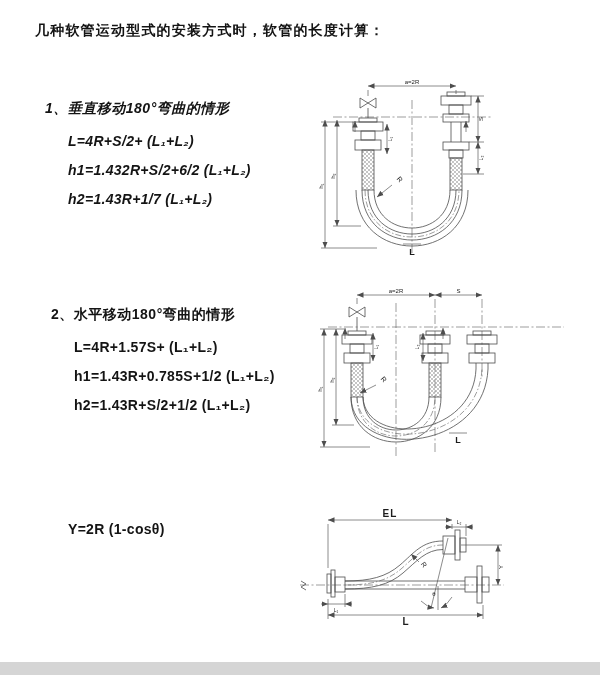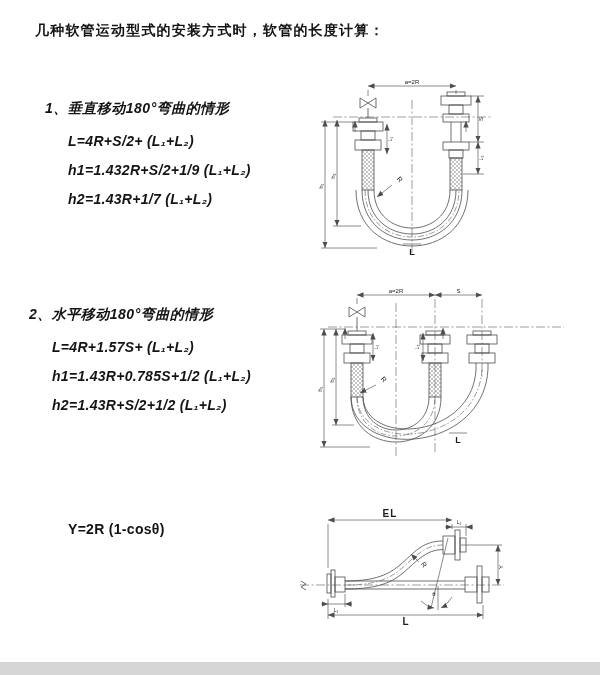--- a/index.html
+++ b/index.html
@@ -8,21 +8,21 @@
     background:#ffffff;color:#141414;
     font-family:"Liberation Sans","DejaVu Sans",sans-serif;
   }
   .stage{position:absolute;left:0;top:0;width:600px;height:675px;background:#fff;}
   .doc-title{
     position:absolute;left:35px;top:22px;
     font-size:14px;font-weight:bold;letter-spacing:1.2px;white-space:nowrap;
   }
   .section{position:absolute;width:300px;}
   #sec1{left:45px;top:100px;font-style:italic;}
-  #sec2{left:29px;top:306px;font-style:italic;}
+  #sec2{left:51px;top:306px;}
   #sec3{left:45px;top:520px;}
   .sec-heading{font-size:14px;font-weight:bold;letter-spacing:.5px;margin:0 0 14px 0;white-space:nowrap;}
   .formula{
     font-size:14px;font-weight:600;letter-spacing:.3px;
     padding-left:23px;line-height:19px;margin-bottom:10px;white-space:nowrap;
   }
   svg.diag{position:absolute;overflow:visible;}
   #d1{left:313px;top:78px;}
   #d2{left:310px;top:285px;}
   #d3{left:298px;top:500px;}
@@ -39,21 +39,21 @@
 </head>
 <body>
 
 <div class="stage">
 
   <div class="doc-title">几种软管运动型式的安装方式时，软管的长度计算：</div>
 
   <div class="section" id="sec1">
     <div class="sec-heading">1、垂直移动180°弯曲的情形</div>
     <div class="formula">L=4R+S/2+ (L₁+L₂)</div>
-    <div class="formula">h1=1.432R+S/2+1/9 (L₁+L₂)</div>
+    <div class="formula">h1=1.432R+S/2+6/2 (L₁+L₂)</div>
     <div class="formula">h2=1.43R+1/7 (L₁+L₂)</div>
   </div>
 
   <div class="section" id="sec2">
     <div class="sec-heading">2、水平移动180°弯曲的情形</div>
     <div class="formula">L=4R+1.57S+ (L₁+L₂)</div>
     <div class="formula">h1=1.43R+0.785S+1/2 (L₁+L₂)</div>
     <div class="formula">h2=1.43R+S/2+1/2 (L₁+L₂)</div>
   </div>
 

